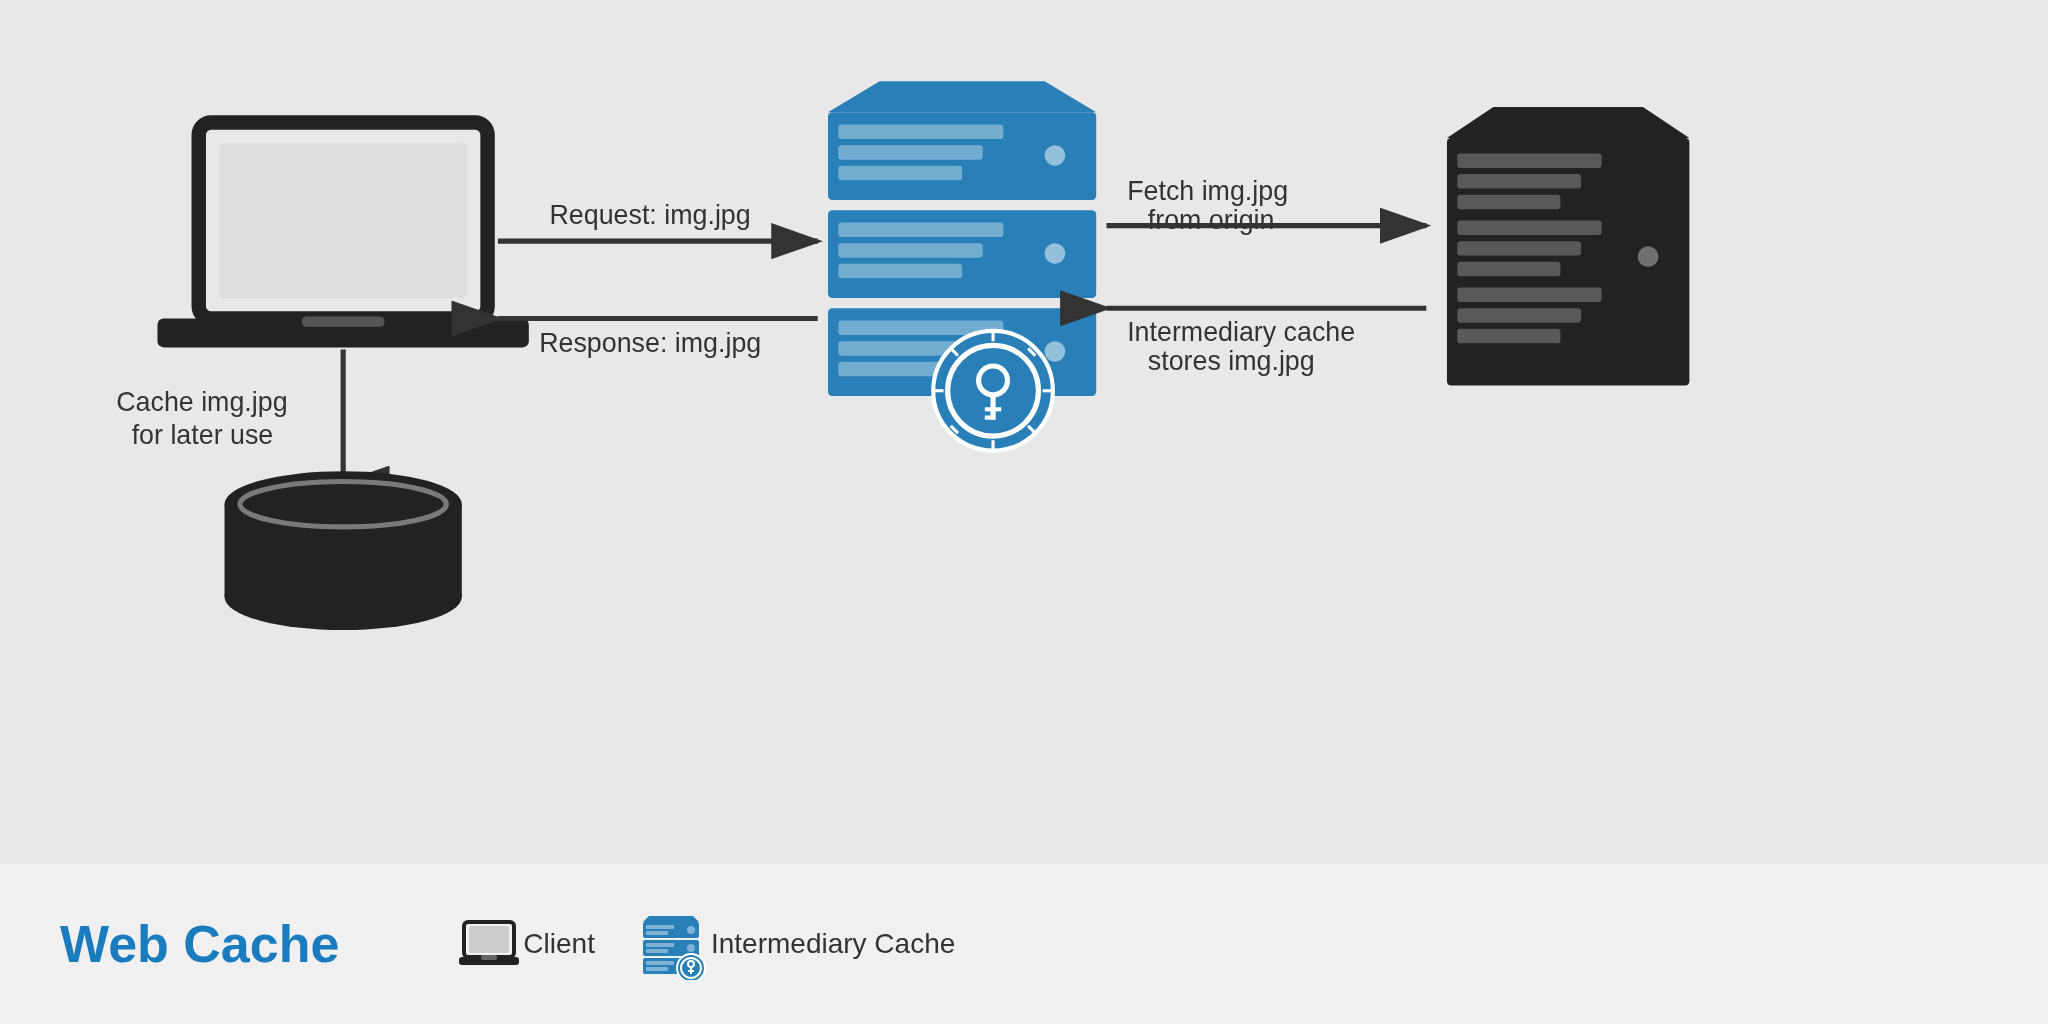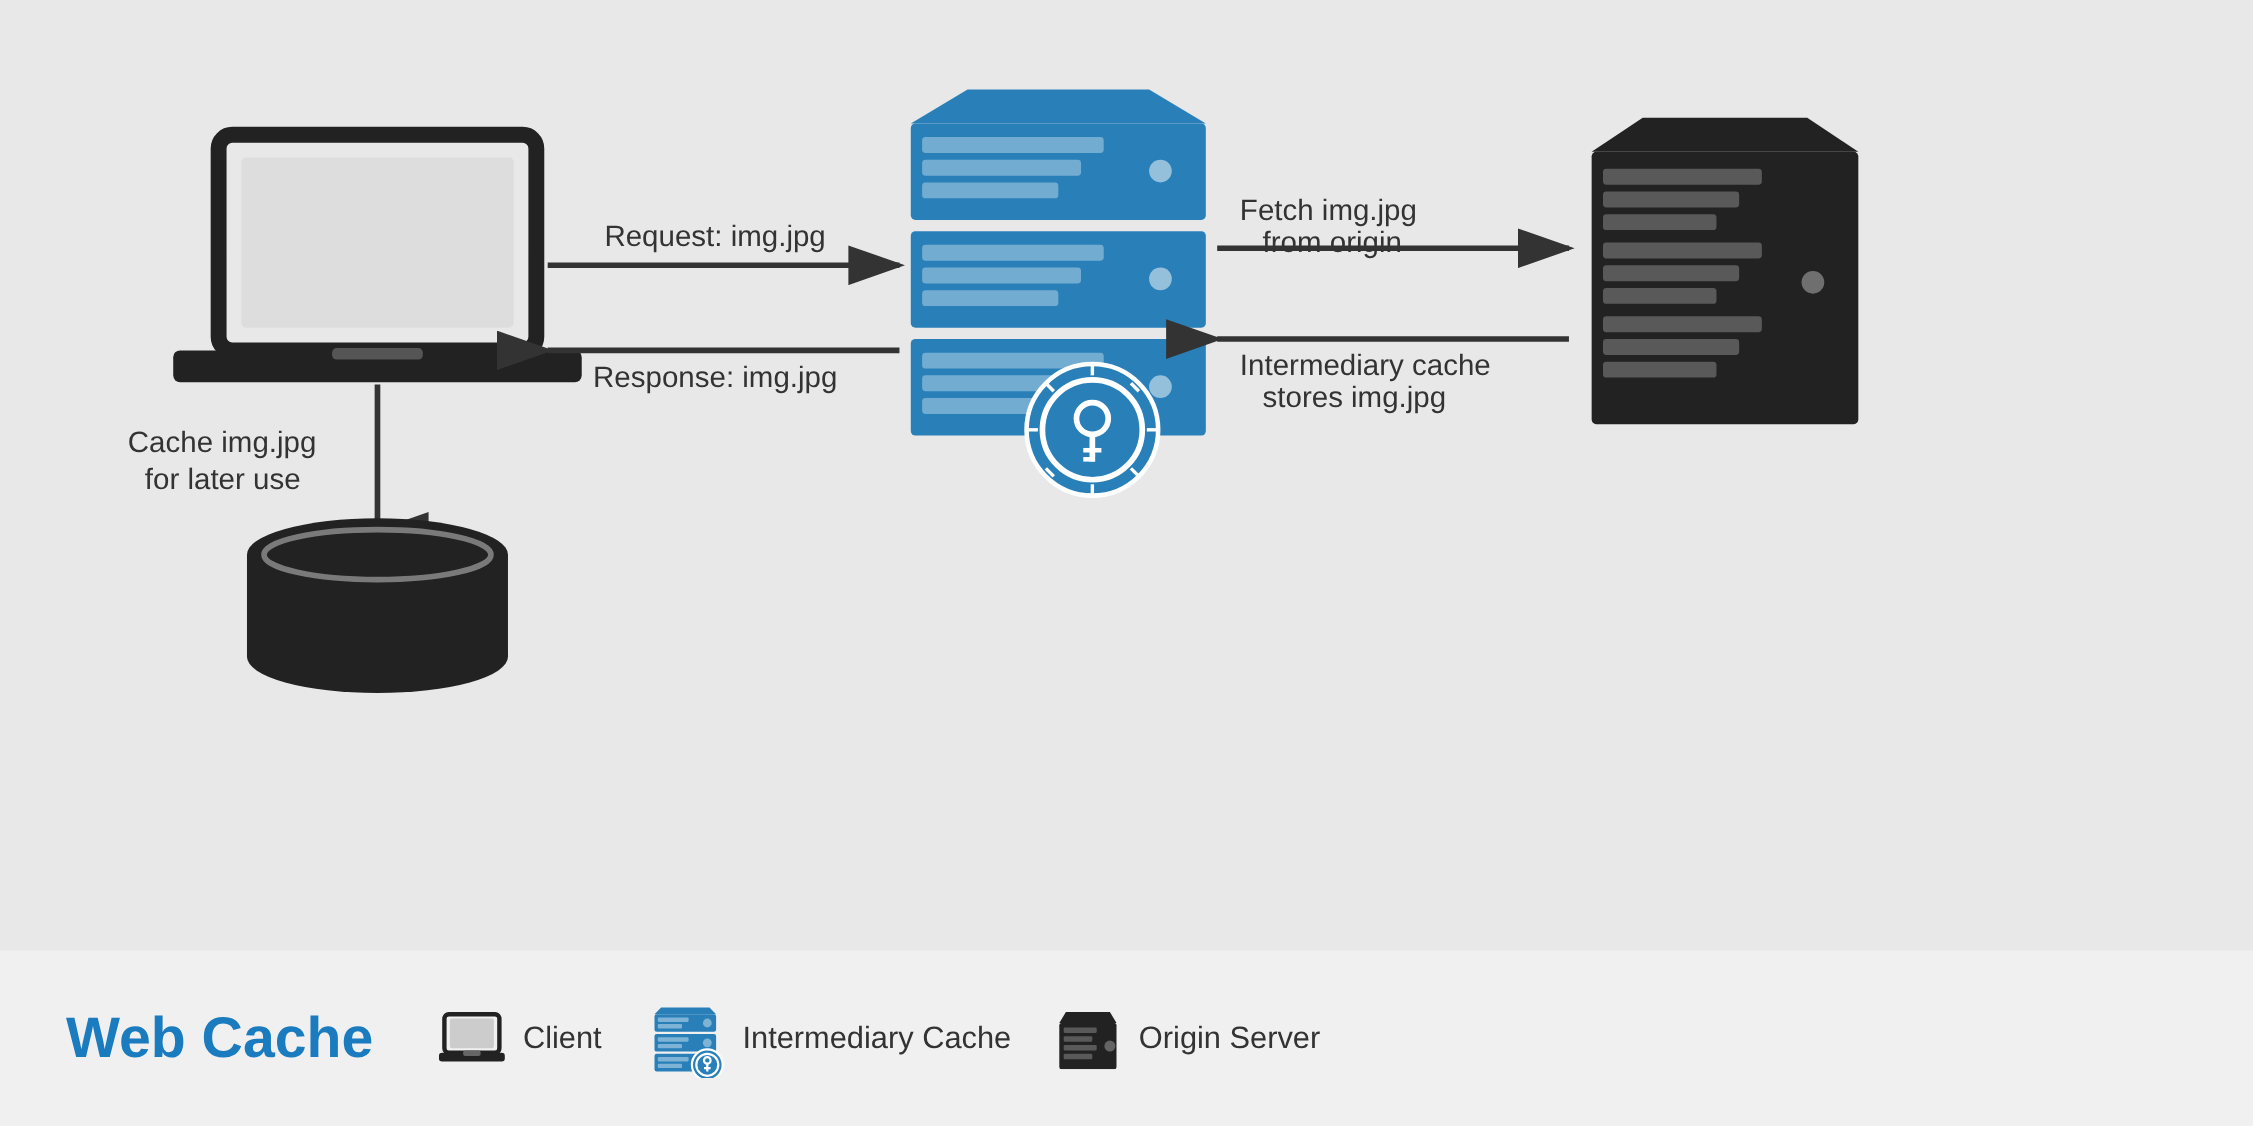--- a/index.html
+++ b/index.html
@@ -30,35 +30,36 @@
       display: flex;
       align-items: center;
       padding: 0 60px;
       gap: 0;
     }
 
     .legend-title {
       font-size: 52px;
       font-weight: 900;
       color: #1a7bbf;
+      margin-right: 60px;
       white-space: nowrap;
       flex-shrink: 0;
     }
 
     .legend-items {
       display: flex;
       align-items: center;
       gap: 40px;
       margin-left: 60px;
     }
 
     .legend-item {
       display: flex;
       align-items: center;
-      gap: 16px;
+      gap: 4px;
     }
 
     .legend-label {
       font-size: 28px;
       color: #333;
       white-space: nowrap;
     }
 
     
     .main-svg {
@@ -220,27 +221,15 @@
 
         <circle cx="56" cy="60" r="14" fill="#2980b9" stroke="white" stroke-width="2"></circle>
         <circle cx="56" cy="60" r="10" fill="none" stroke="white" stroke-width="2"></circle>
         <circle cx="56" cy="56" r="3" fill="none" stroke="white" stroke-width="2"></circle>
         <line x1="56" y1="59" x2="56" y2="66" stroke="white" stroke-width="2"></line>
         <line x1="53" y1="63" x2="59" y2="63" stroke="white" stroke-width="2"></line>
       </svg>
       <span class="legend-label">Intermediary Cache</span>
     </div>
 
-    <div class="legend-item">
-      <svg width="60" height="56" viewBox="0 0 60 56">
-        <polygon points="4,14 10,4 50,4 56,14" fill="#222"></polygon>
-        <rect x="4" y="14" width="52" height="42" rx="2" fill="#222"></rect>
-        <rect x="8" y="18" width="30" height="5" rx="1" fill="rgba(255,255,255,0.25)"></rect>
-        <rect x="8" y="26" width="26" height="5" rx="1" fill="rgba(255,255,255,0.25)"></rect>
-        <rect x="8" y="34" width="30" height="5" rx="1" fill="rgba(255,255,255,0.25)"></rect>
-        <rect x="8" y="42" width="26" height="5" rx="1" fill="rgba(255,255,255,0.25)"></rect>
-        <circle cx="50" cy="35" r="5" fill="rgba(255,255,255,0.3)"></circle>
-      </svg>
-      <span class="legend-label">Origin Server</span>
-    </div>
 
   </div>
 </div>
 
 </body></html>

